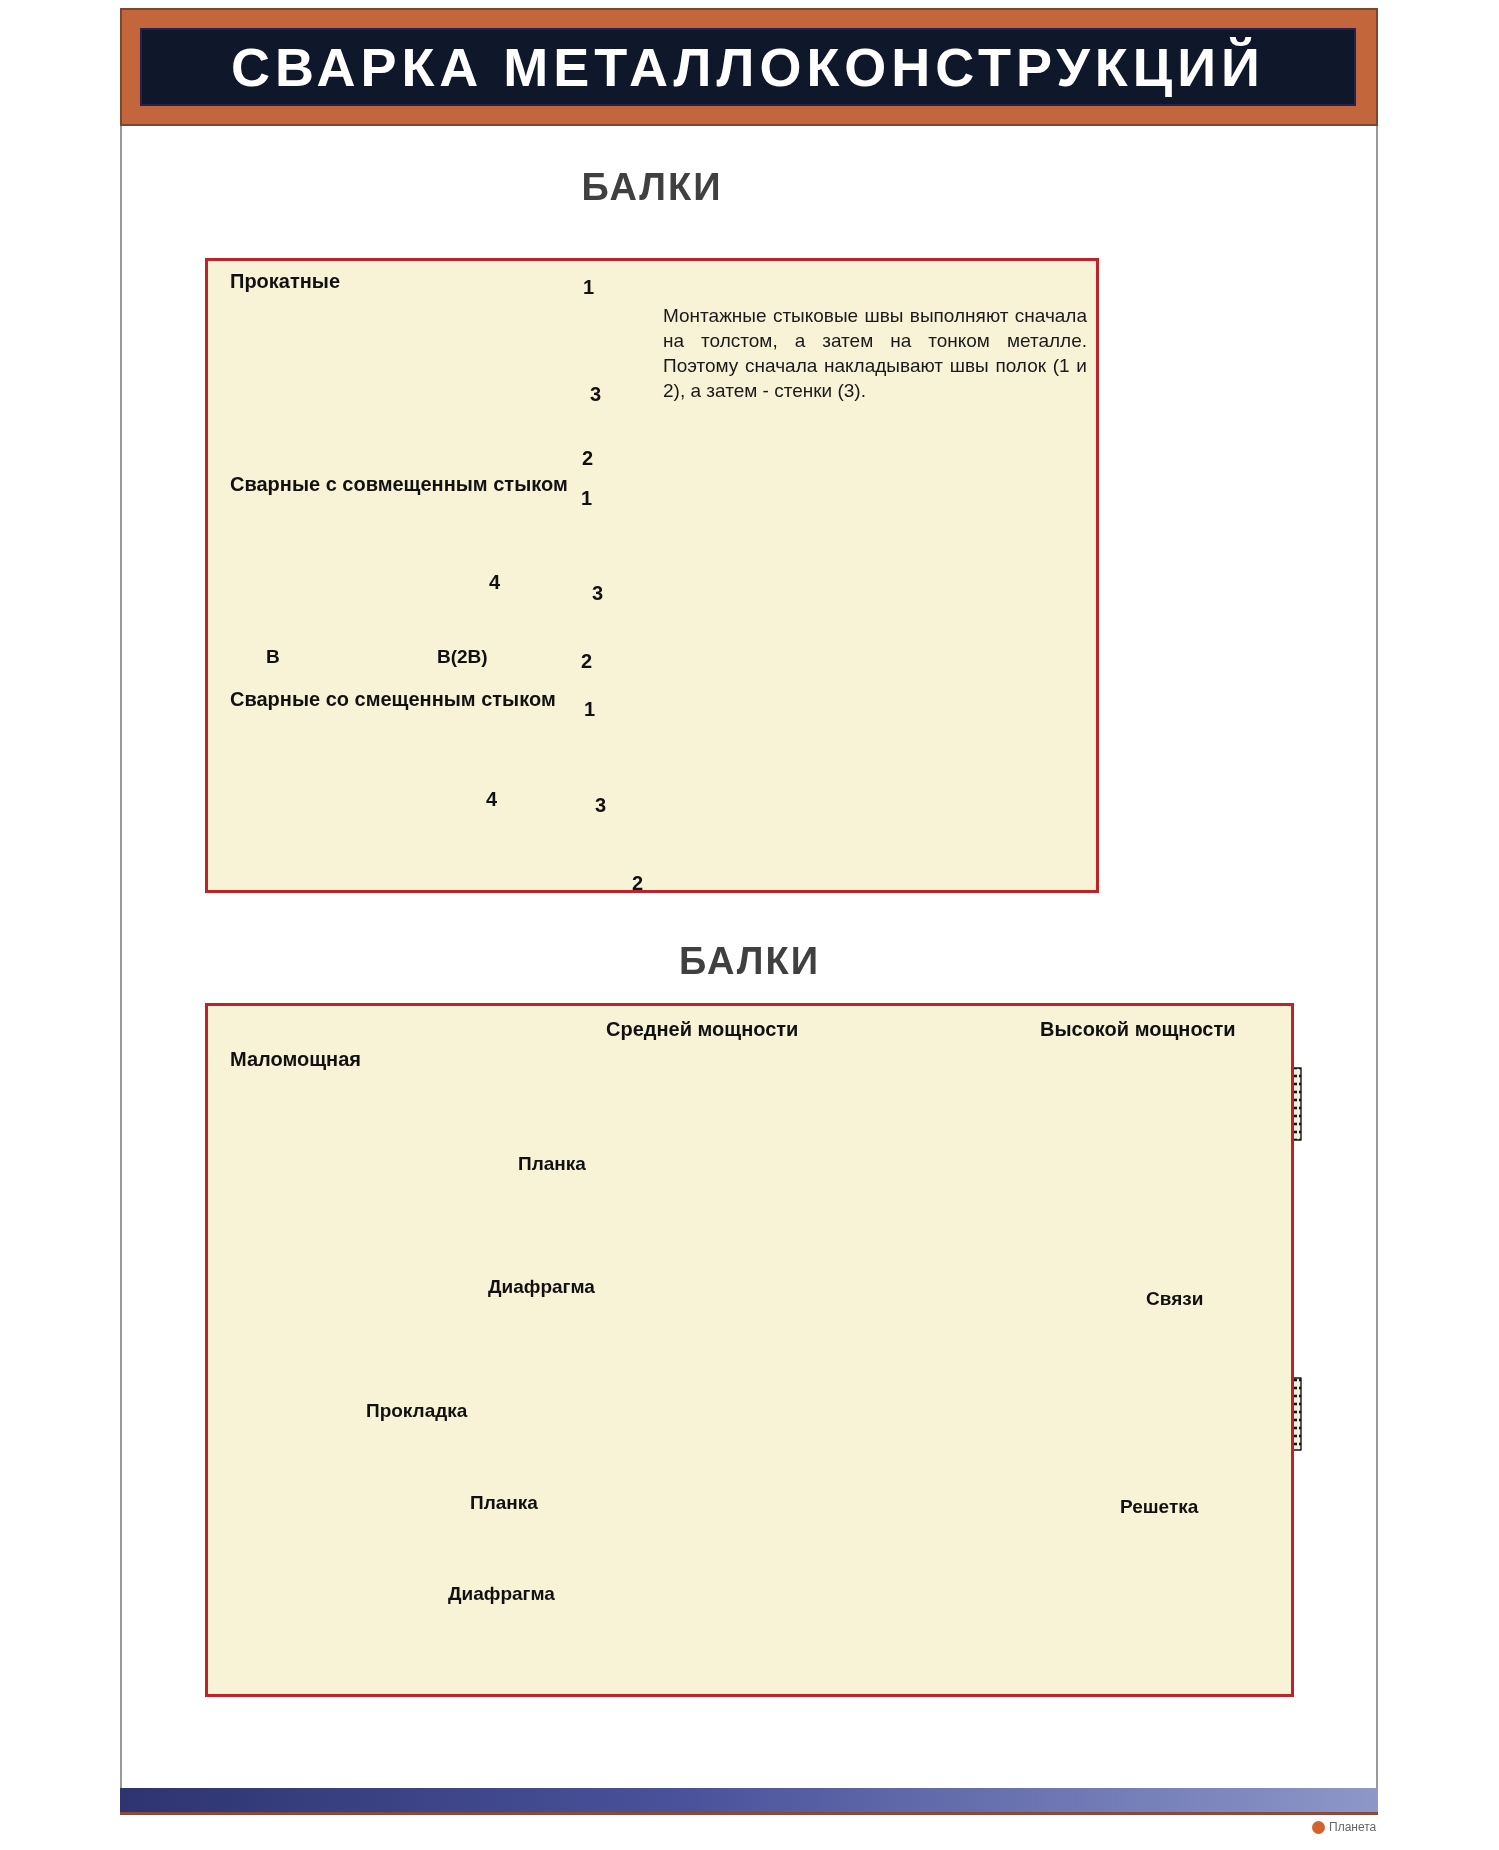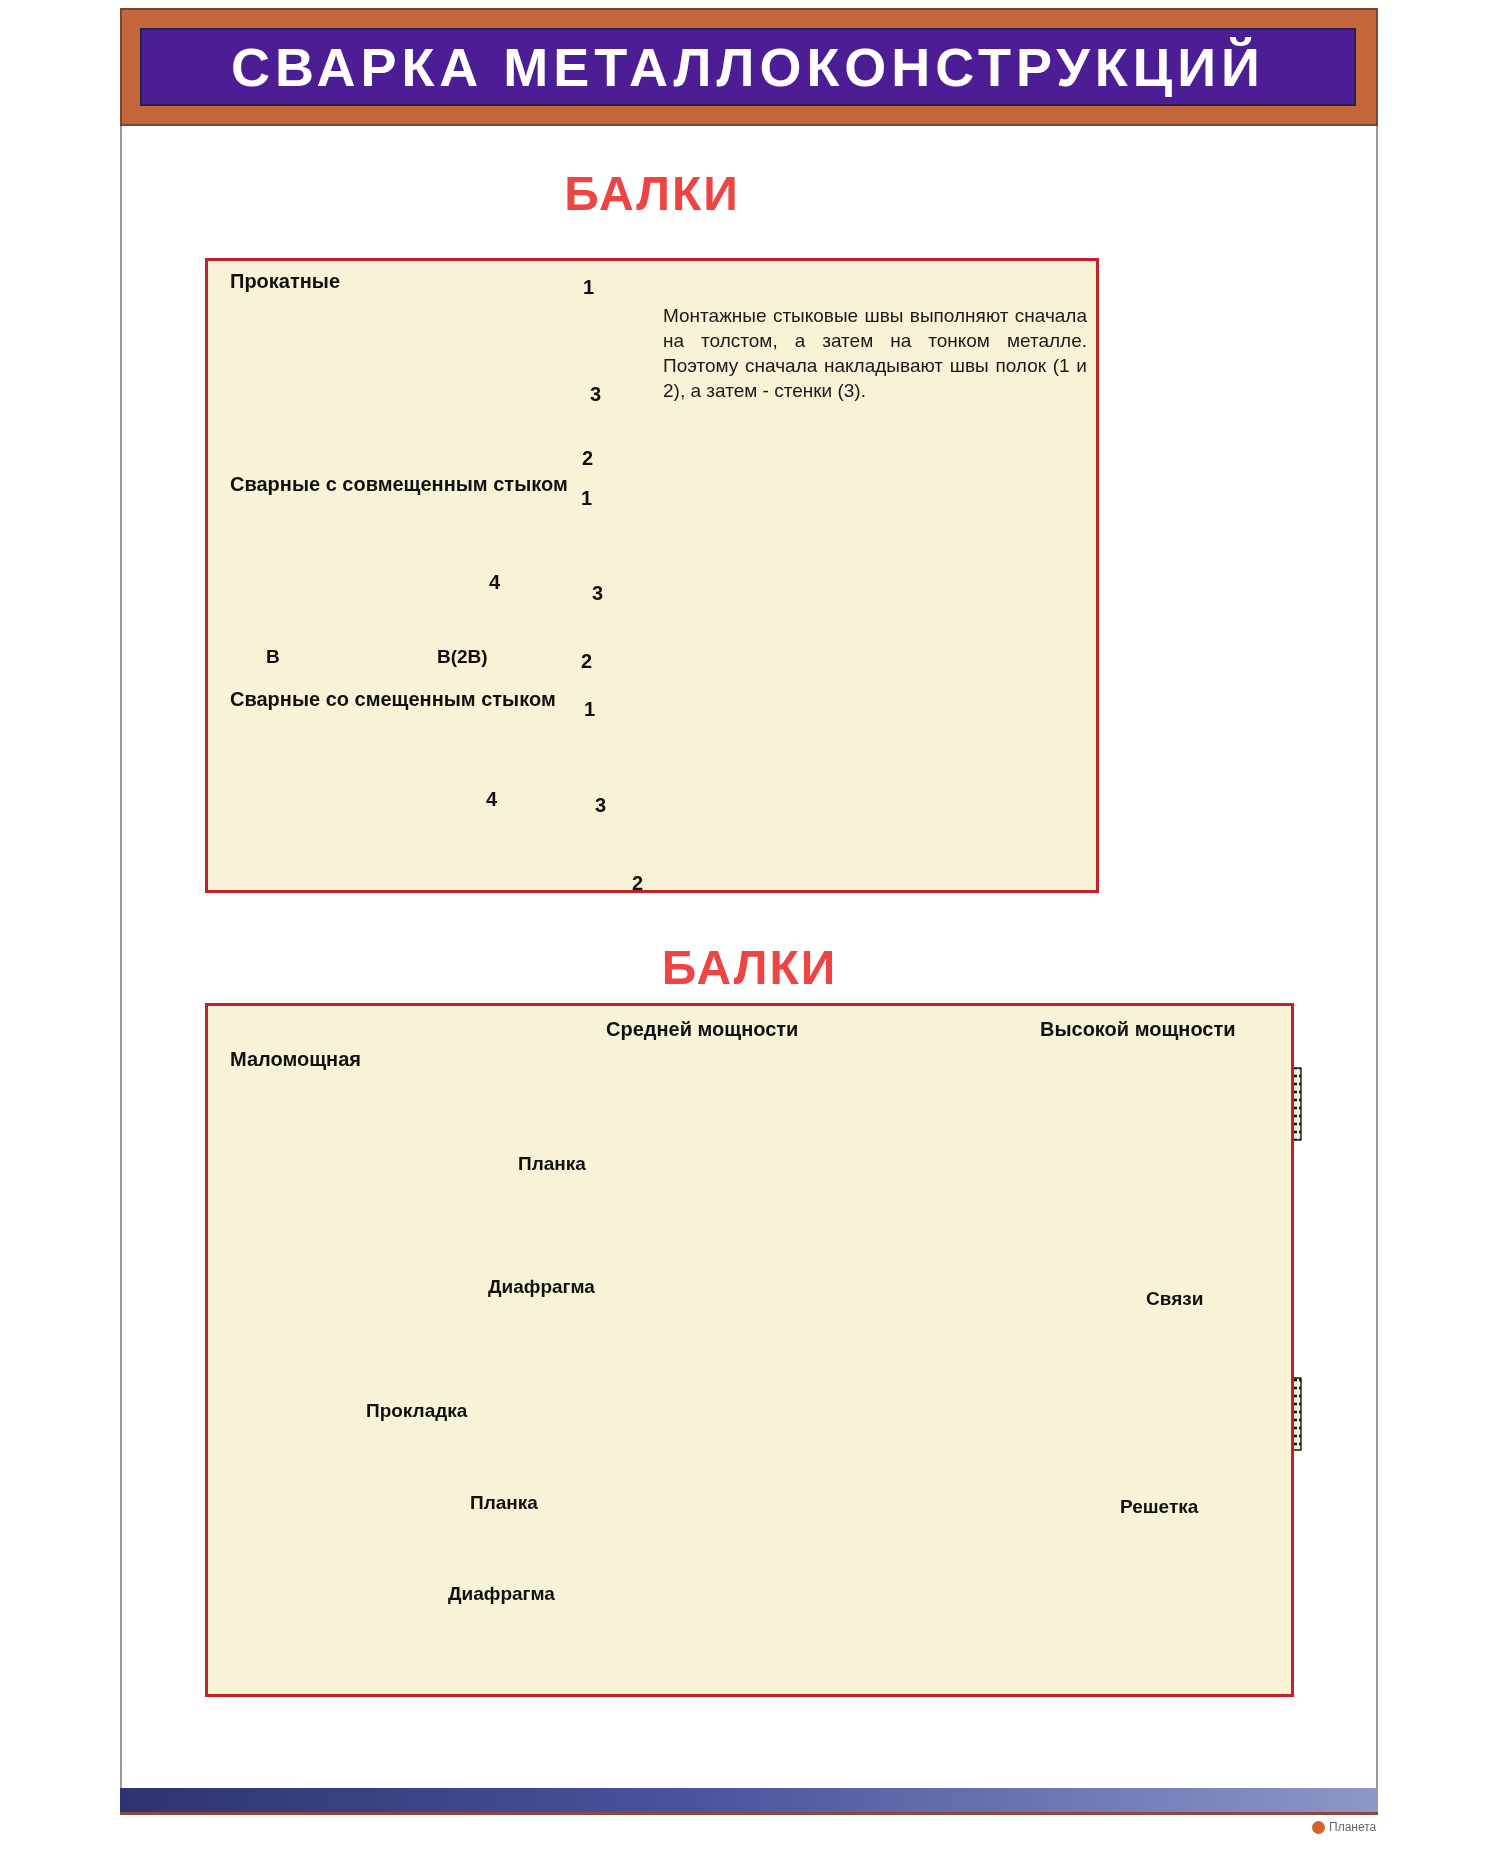--- a/index.html
+++ b/index.html
@@ -2,25 +2,25 @@
 <html><head>
 <meta charset="utf-8">
 <style>
   html,body{margin:0;padding:0;background:#fff;}
   .page{position:relative;width:1499px;height:1850px;background:#ffffff;
         font-family:"Liberation Sans",sans-serif;color:#141414;overflow:hidden;}
   .art{position:absolute;left:0;top:0;pointer-events:none;}
   .title-band{position:absolute;left:120px;top:8px;width:1258px;height:118px;
               background:#c4663c;border:2px solid #7c4730;box-sizing:border-box;}
   .title-box{position:absolute;left:18px;top:18px;width:1216px;height:78px;
-             background:#4c1d95;border:2px solid #26224f;box-sizing:border-box;
+             background:#0f172a;border:2px solid #26224f;box-sizing:border-box;
              display:flex;align-items:center;justify-content:center;}
   .poster-title{color:#ffffff;font-size:54px;font-weight:bold;letter-spacing:5px;white-space:nowrap;}
   .frame-line{position:absolute;top:126px;width:2px;height:1662px;background:#9a9a9a;}
-  .section-heading{position:absolute;text-align:center;font-size:48px;font-weight:bold;letter-spacing:2px;color:#ef4444;}
+  .section-heading{position:absolute;text-align:center;font-size:38px;font-weight:bold;letter-spacing:2px;color:#404040;}
   .panel{position:absolute;background:#f8f3d6;border:3px solid #bf2228;box-sizing:border-box;}
   .rowhead{position:absolute;font-size:20px;font-weight:bold;color:#111;white-space:nowrap;}
   .colhead{position:absolute;font-size:20px;font-weight:bold;color:#111;white-space:nowrap;}
   .para{position:absolute;width:424px;font-size:19px;line-height:25px;text-align:justify;color:#1a1a1a;}
   .callout{position:absolute;font-size:20px;font-weight:bold;color:#111;white-space:nowrap;}
   .dim{position:absolute;font-size:19px;font-weight:bold;color:#111;white-space:nowrap;}
   .part{position:absolute;font-size:19px;font-weight:bold;color:#111;white-space:nowrap;}
   .footer-bar{position:absolute;left:120px;top:1788px;width:1258px;height:24px;
               background:linear-gradient(90deg,#2e3470 0%,#4a529b 45%,#8d97c8 100%);}
   .footer-redline{position:absolute;left:120px;top:1812px;width:1258px;height:3px;background:#8a4a3a;}

